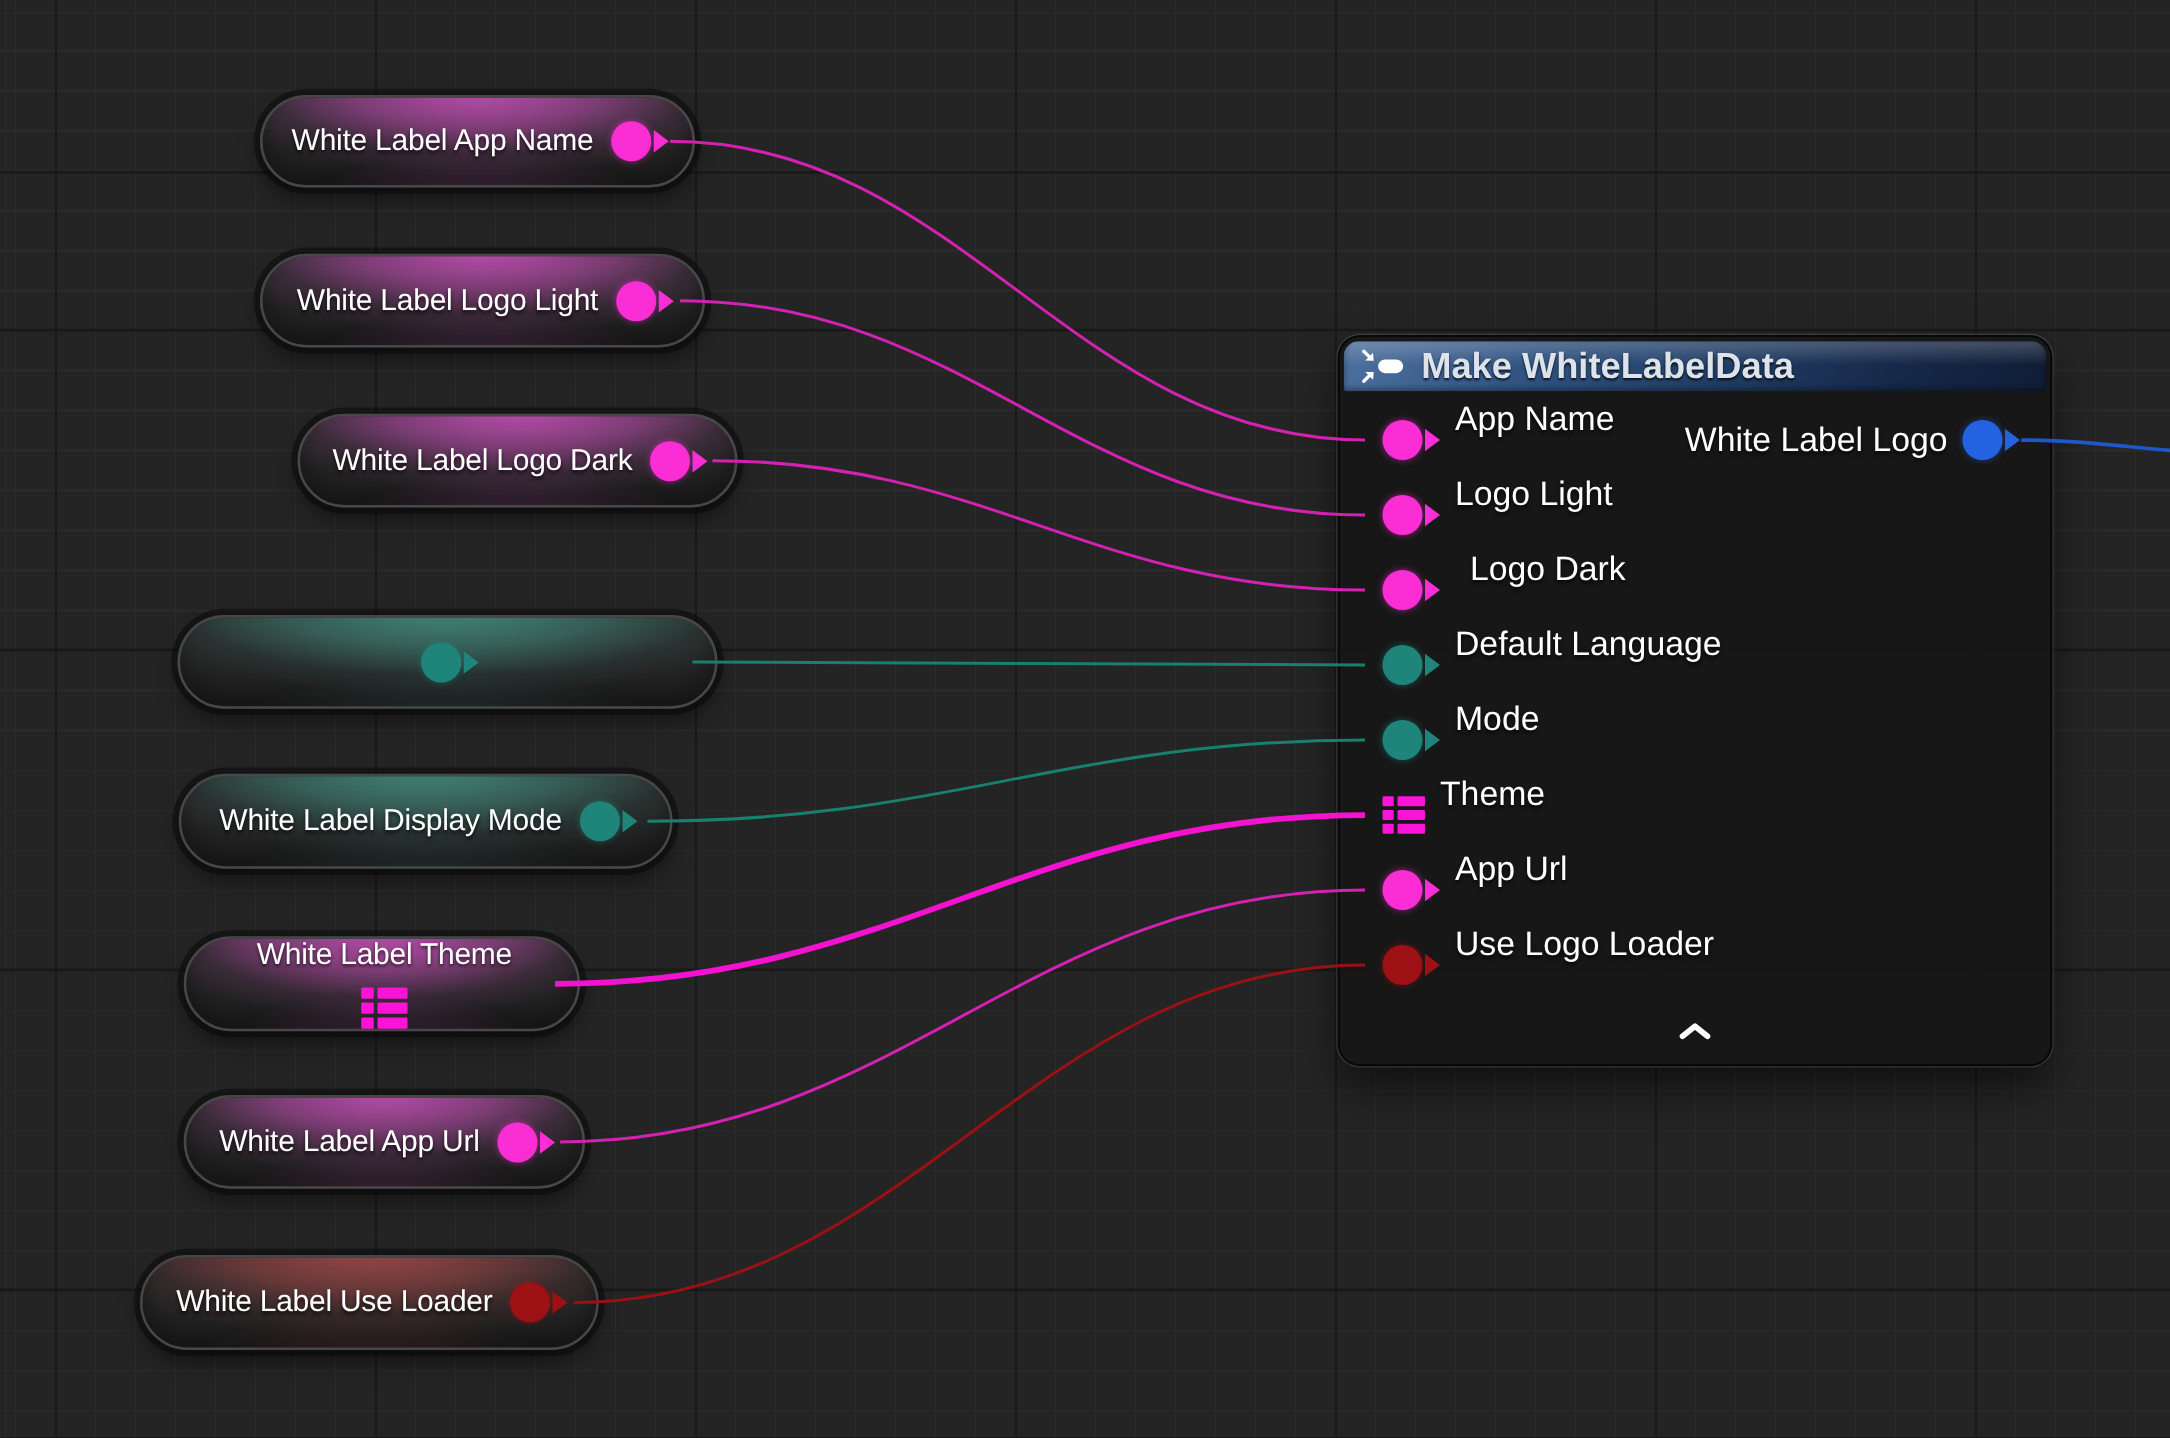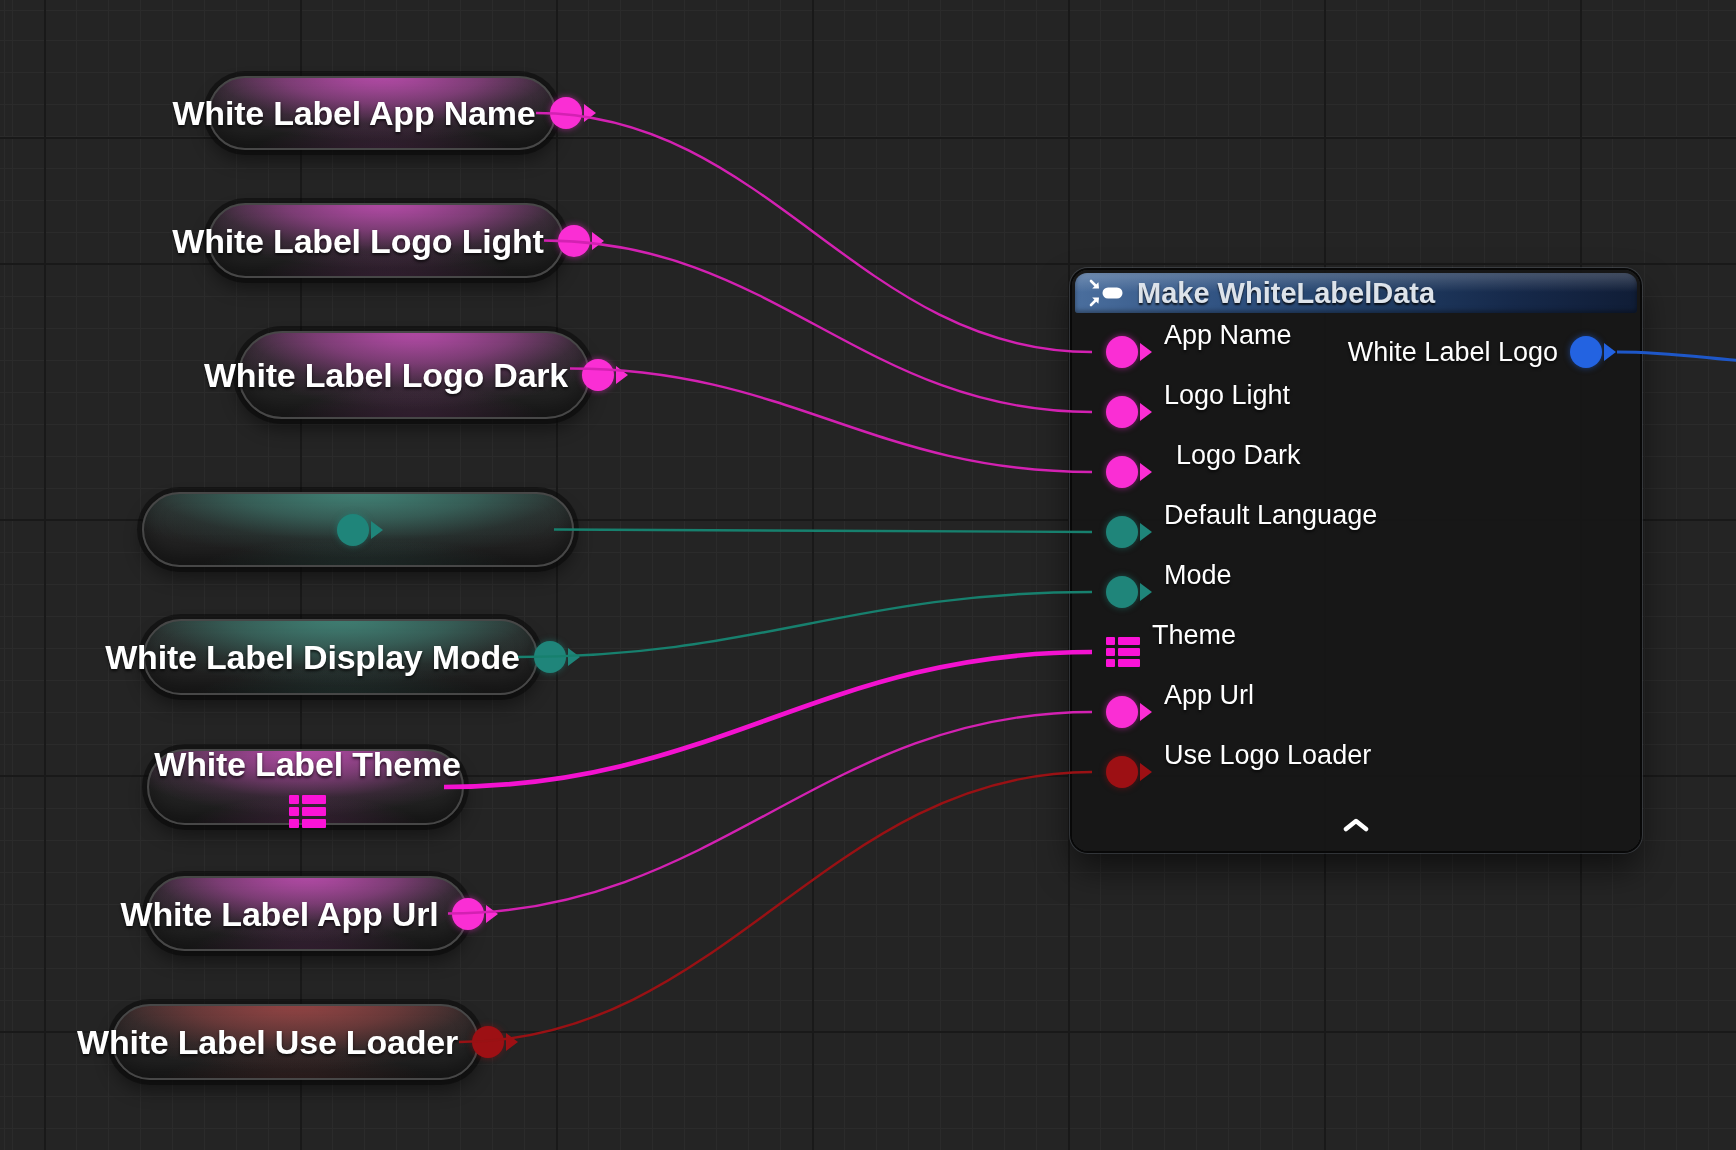--- a/index.html
+++ b/index.html
@@ -25,24 +25,23 @@
     padding:0 26px 0 30px;
     border-radius:999px;
     border:2px solid #474747;
     box-shadow:0 0 0 5px rgba(10,10,10,.55), 0 10px 18px rgba(0,0,0,.45),
                inset 0 -10px 18px rgba(0,0,0,.35);
     white-space:nowrap;
     cursor:grab;
     z-index:2;
   }
   .pill-label{
-    color:#fff;font-size:34px;line-height:1;
+    color:#fff;font-size:24px;line-height:1;
     text-shadow:0 2px 3px rgba(0,0,0,.7);
     letter-spacing:-0.2px;
-    font-weight:bold;
   }
   
   .pin{display:flex;align-items:center;flex:0 0 auto;}
   .pin-circle{width:32px;height:32px;border-radius:50%;}
   .pin-nub{
     width:0;height:0;margin-left:2px;
     border-top:9px solid transparent;
     border-bottom:9px solid transparent;
     border-left:12px solid currentColor;
   }
@@ -129,21 +128,21 @@
           <span class="pin-nub" style="color: rgb(250, 46, 212);"></span>
         </span>
       </div>
       <div class="pill" style="left: 208px; top: 203px; width: 356px; height: 75px; background: radial-gradient(95% 150% at 50% -12%, rgba(207, 82, 192, 0.95) 0%, rgba(207, 82, 192, 0.5) 32%, rgba(207, 82, 192, 0.12) 52%, rgba(0, 0, 0, 0) 68%), radial-gradient(70% 90% at 50% 112%, rgba(207, 82, 192, 0.28) 0%, rgba(0, 0, 0, 0) 55%), linear-gradient(rgb(42, 42, 42), rgb(30, 30, 30)); align-items: center;">
         <span class="pill-label">White Label Logo Light</span>
         <span class="pin">
           <span class="pin-circle" style="background: rgb(250, 46, 212); box-shadow: rgba(250, 46, 212, 0.55) 0px 0px 6px;"></span>
           <span class="pin-nub" style="color: rgb(250, 46, 212);"></span>
         </span>
       </div>
-      <div class="pill" style="left: 238px; top: 331px; width: 352px; height: 88px; background: radial-gradient(95% 150% at 50% -12%, rgba(207, 82, 192, 0.95) 0%, rgba(207, 82, 192, 0.5) 32%, rgba(207, 82, 192, 0.12) 52%, rgba(0, 0, 0, 0) 68%), radial-gradient(70% 90% at 50% 112%, rgba(207, 82, 192, 0.28) 0%, rgba(0, 0, 0, 0) 55%), linear-gradient(rgb(42, 42, 42), rgb(30, 30, 30));">
+      <div class="pill" style="left: 238px; top: 331px; width: 352px; height: 75px; background: radial-gradient(95% 150% at 50% -12%, rgba(207, 82, 192, 0.95) 0%, rgba(207, 82, 192, 0.5) 32%, rgba(207, 82, 192, 0.12) 52%, rgba(0, 0, 0, 0) 68%), radial-gradient(70% 90% at 50% 112%, rgba(207, 82, 192, 0.28) 0%, rgba(0, 0, 0, 0) 55%), linear-gradient(rgb(42, 42, 42), rgb(30, 30, 30));">
         <span class="pill-label">White Label Logo Dark</span>
         <span class="pin">
           <span class="pin-circle" style="background: rgb(250, 46, 212); box-shadow: rgba(250, 46, 212, 0.55) 0px 0px 6px;"></span>
           <span class="pin-nub" style="color: rgb(250, 46, 212);"></span>
         </span>
       </div>
       <div class="pill" style="left: 142px; top: 492px; width: 432px; height: 75px; background: radial-gradient(95% 150% at 50% -12%, rgba(69, 145, 131, 0.95) 0%, rgba(69, 145, 131, 0.5) 32%, rgba(69, 145, 131, 0.12) 52%, rgba(0, 0, 0, 0) 68%), radial-gradient(70% 90% at 50% 112%, rgba(69, 145, 131, 0.28) 0%, rgba(0, 0, 0, 0) 55%), linear-gradient(rgb(42, 42, 42), rgb(30, 30, 30));">
         <span class="pin">
           <span class="pin-circle" style="background: rgb(31, 133, 122); box-shadow: rgba(31, 133, 122, 0.55) 0px 0px 6px;"></span>
           <span class="pin-nub" style="color: rgb(31, 133, 122);"></span>

